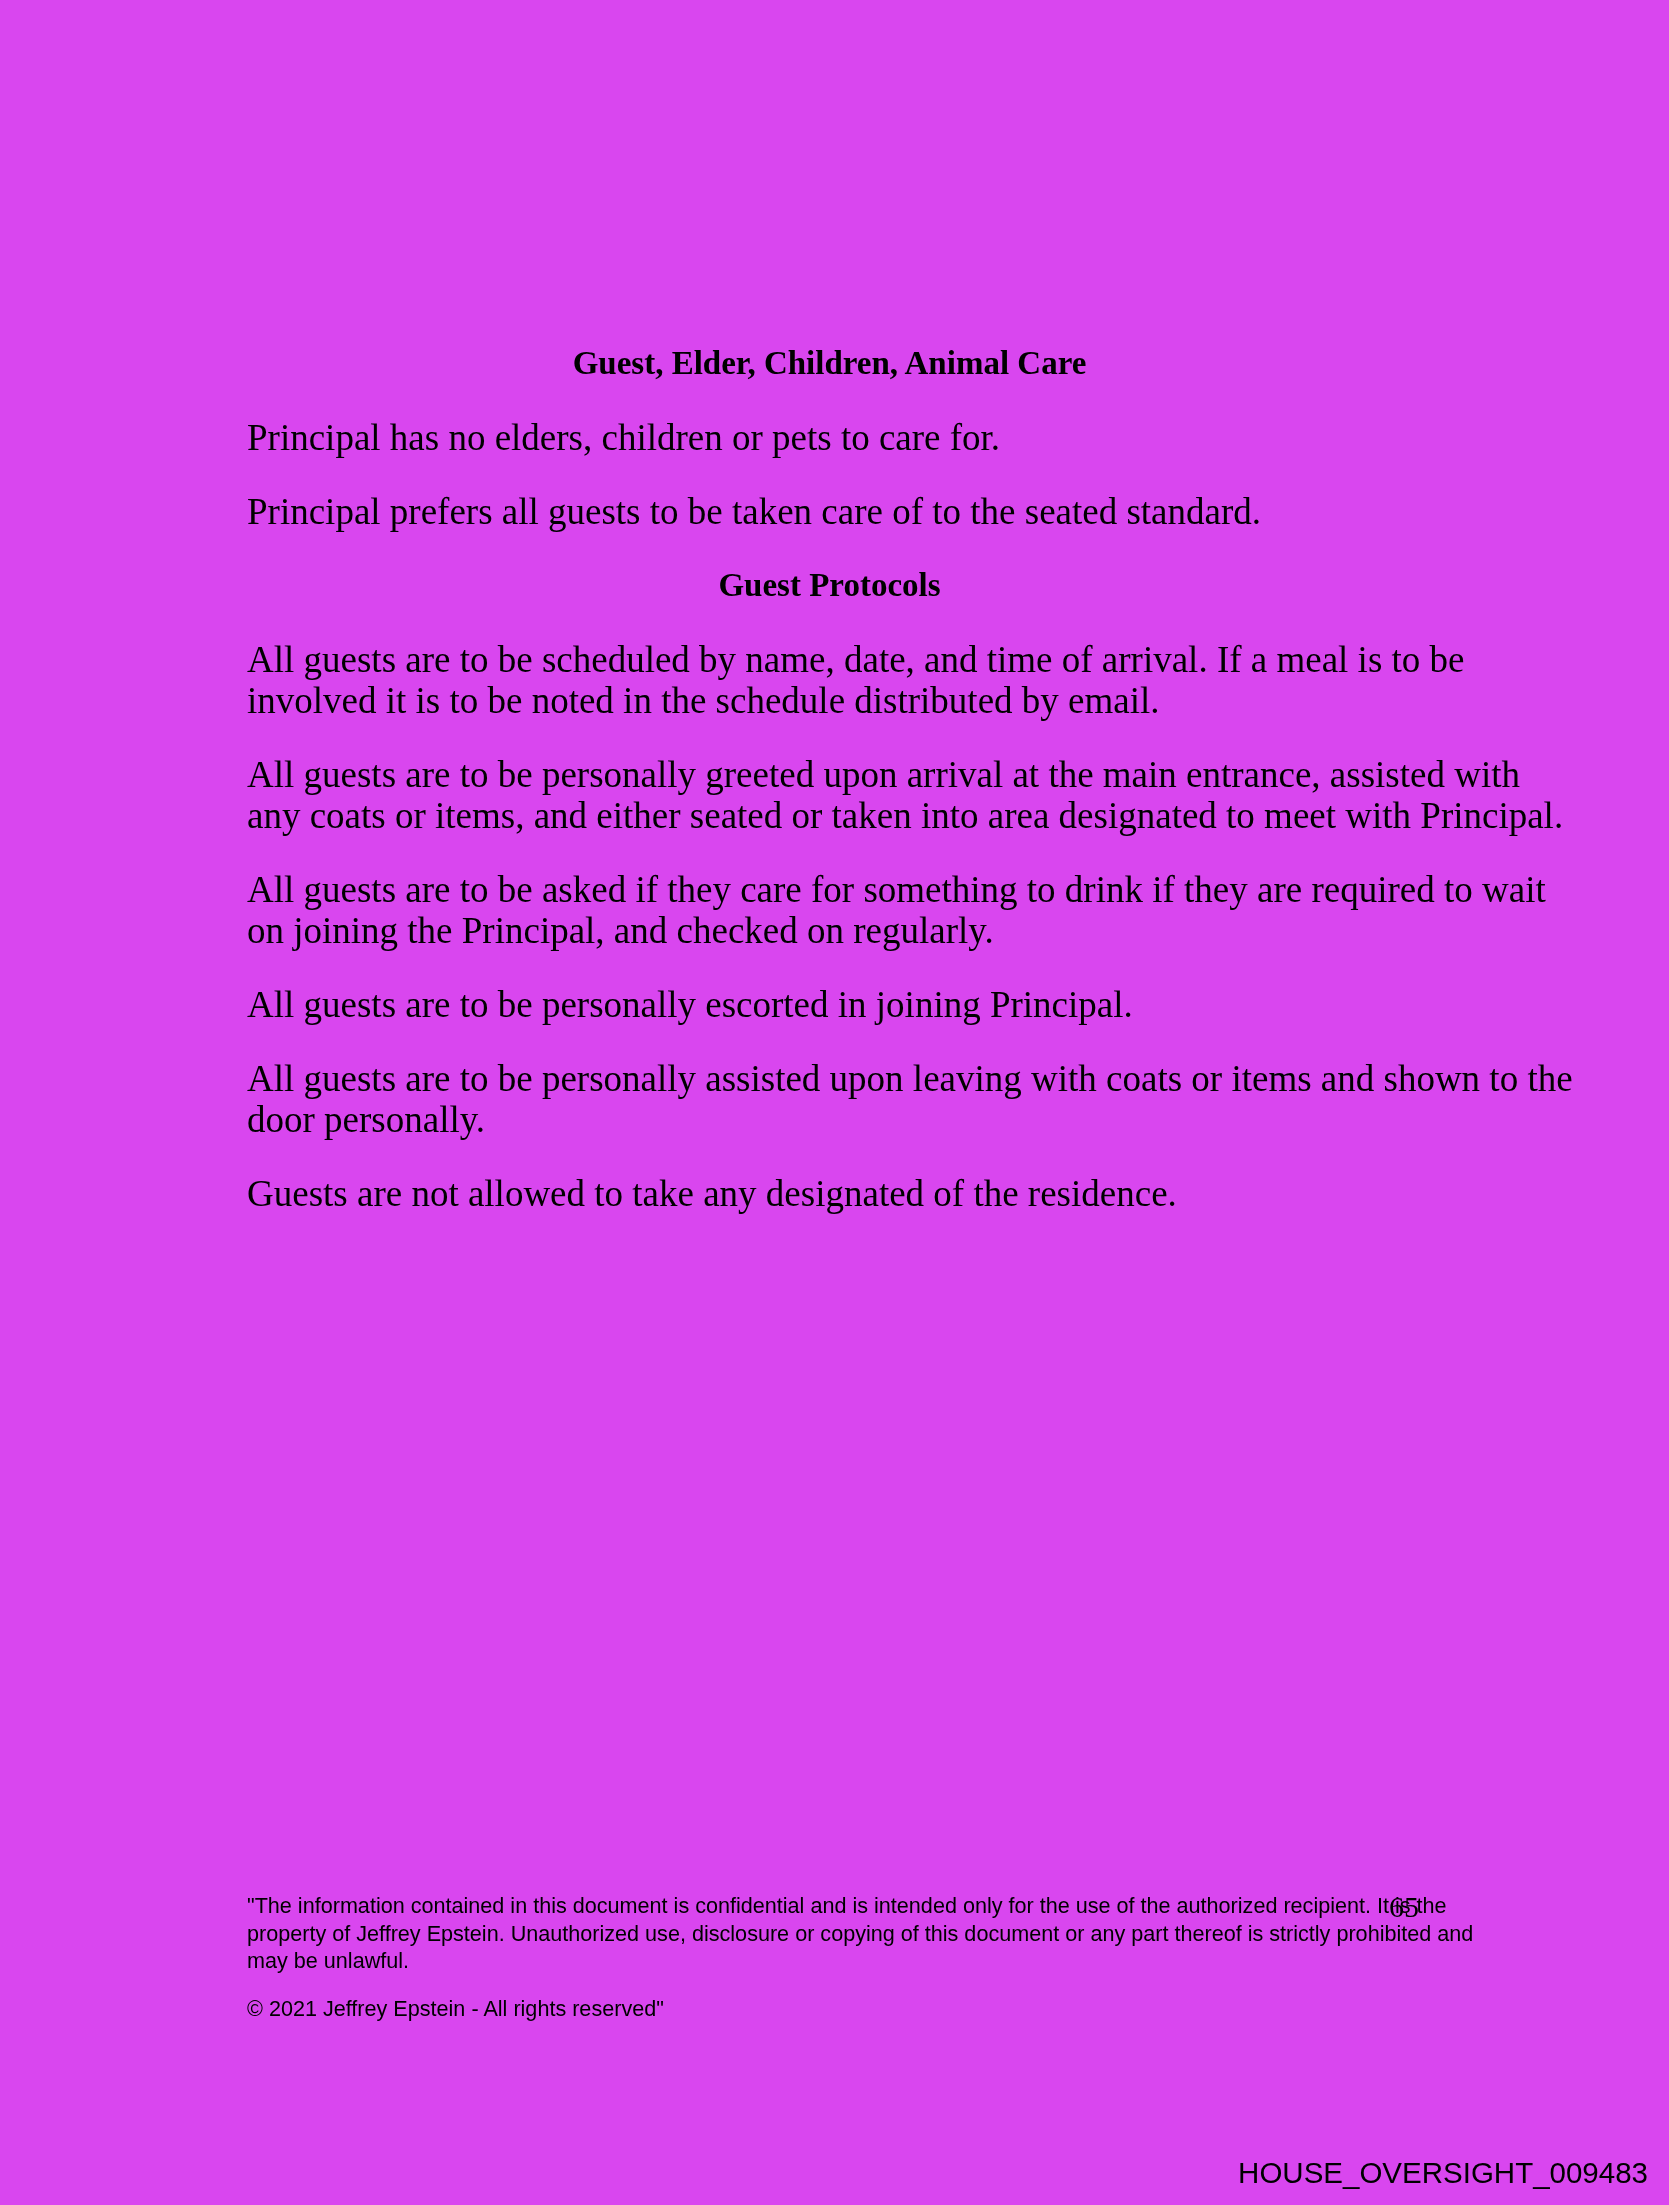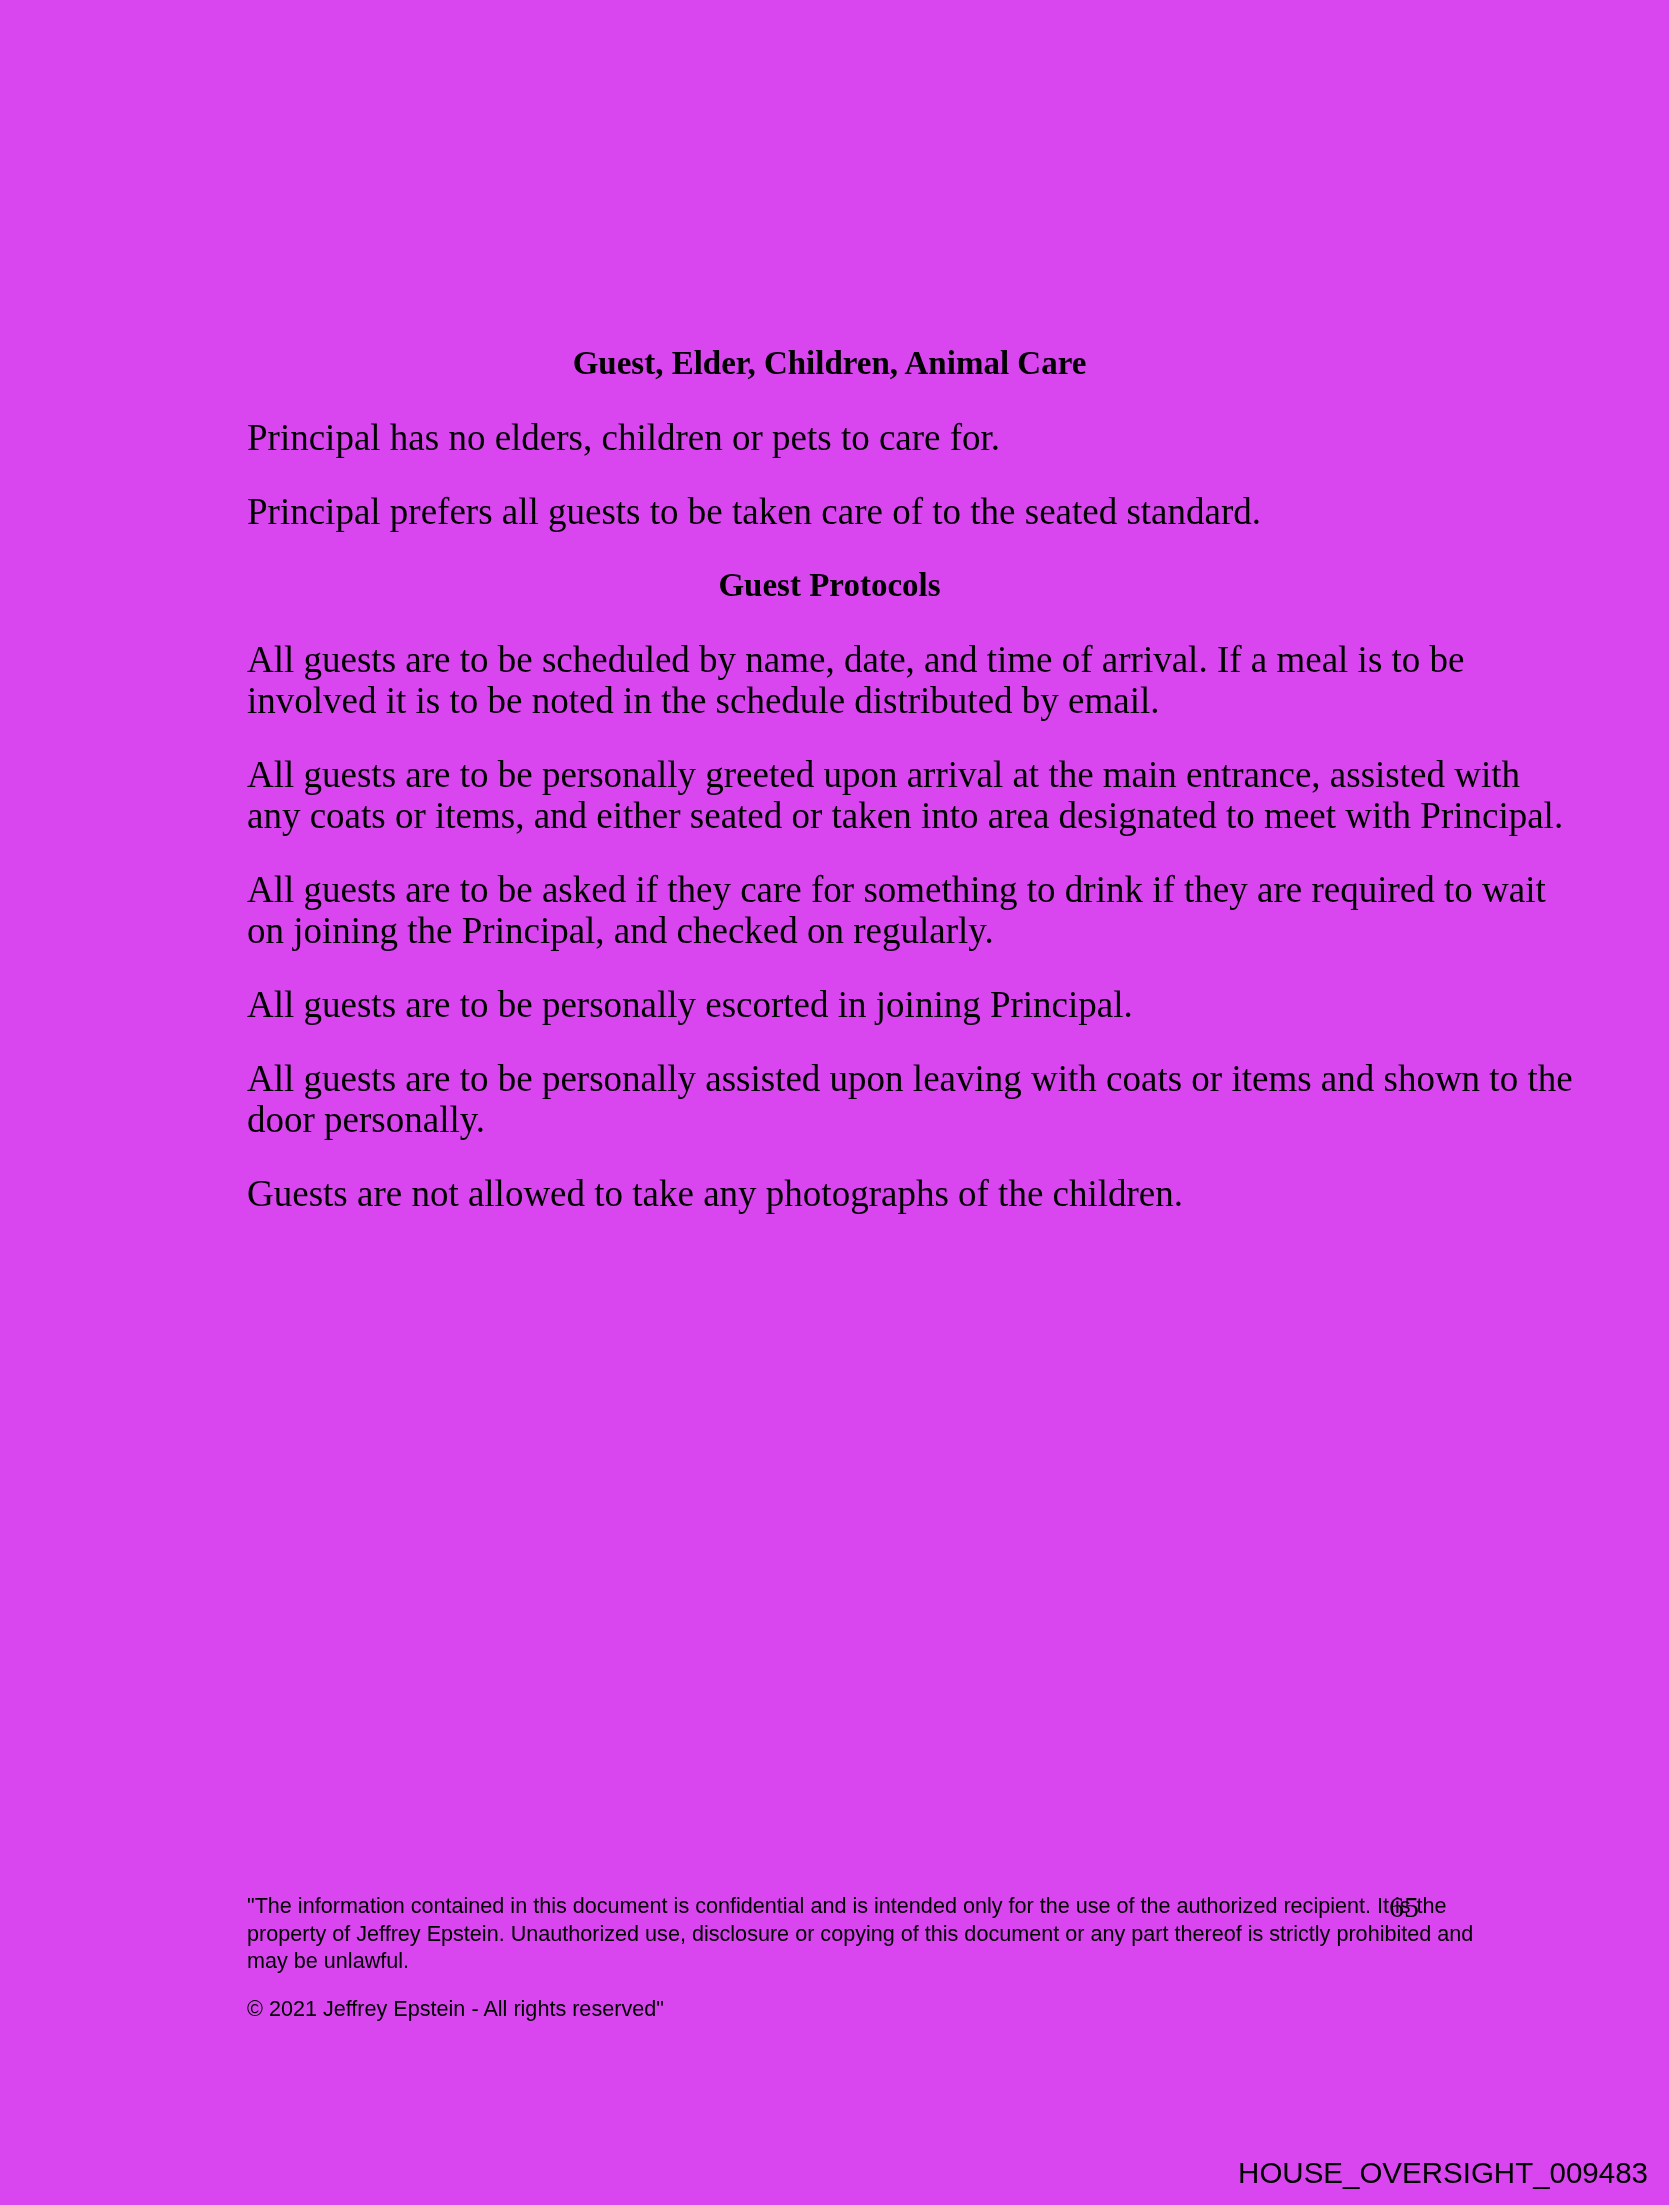--- a/index.html
+++ b/index.html
@@ -97,21 +97,21 @@
 
     <p class="body-para">All guests are to be personally greeted upon arrival at the main entrance, assisted with<br>any coats or items, and either seated or taken into area designated to meet with Principal.</p>
 
 
     <p class="body-para">All guests are to be asked if they care for something to drink if they are required to wait<br>on joining the Principal, and checked on regularly.</p>
 
     <p class="body-para">All guests are to be personally escorted in joining Principal.</p>
 
     <p class="body-para">All guests are to be personally assisted upon leaving with coats or items and shown to the<br>door personally.</p>
 
-    <p class="body-para">Guests are not allowed to take any photographs of the children.</p>
+    <p class="body-para">Guests are not allowed to take any designated of the residence.</p>
   </div>
 
   <div class="footer-disclaimer">"The information contained in this document is confidential and is intended only for the use of the authorized recipient.  It is the<br>property of Jeffrey Epstein. Unauthorized use, disclosure or copying of this document or any part thereof is strictly prohibited and<br>may be unlawful.</div>
 
   <div class="page-number">65</div>
 
   <div class="copyright-line">© 2021 Jeffrey Epstein - All rights reserved"</div>
 
   <div class="bates-number">HOUSE_OVERSIGHT_009483</div>
 

